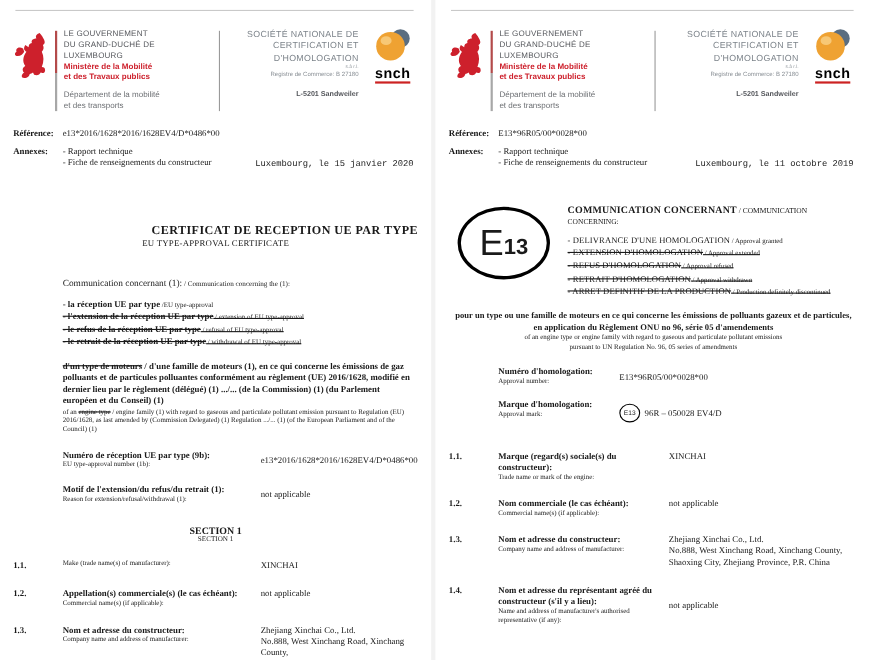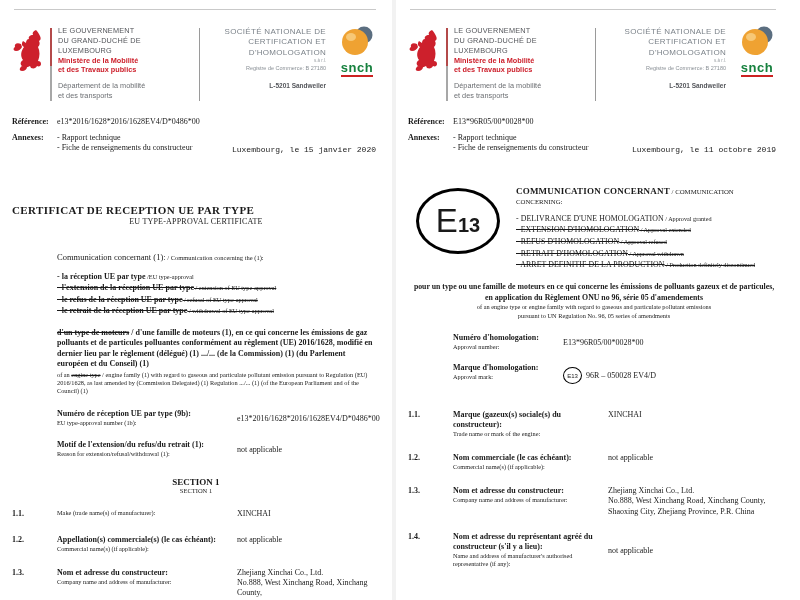--- a/index.html
+++ b/index.html
@@ -19,32 +19,32 @@
   .gov .gd{font-size:7.3px;color:#6b6e72;line-height:1.35;}
   .gov .gap{height:6px;}
   .snch-sep{width:1px;align-self:stretch;background:#9a9a9a;margin:2px 7px 0 3px;}
   .snch{flex:1;text-align:right;padding-top:1px;}
   .snch .n{font-size:8px;color:#7c838a;letter-spacing:.3px;line-height:1.3;}
   .snch .lf{font-size:4.5px;color:#9aa0a5;}
   .snch .rg{font-size:5.5px;color:#8a9096;margin-top:2px;}
   .snch .ad{font-size:6.5px;color:#54565b;font-weight:bold;margin-top:11px;}
   .logo{flex:0 0 auto;width:46px;margin-left:8px;text-align:center;}
   .logo .ball{display:block;margin:0 auto;}
-  .logo .txt{display:inline-block;font-family:"Liberation Sans",sans-serif;font-weight:bold;font-size:13px;color:#15803d;letter-spacing:.5px;border-bottom:2px solid #cc2222;line-height:1;margin-top:1px;padding-bottom:1px;}
+  .logo .txt{display:inline-block;font-family:"Liberation Sans",sans-serif;font-weight:bold;font-size:13px;color:#000000;letter-spacing:.5px;border-bottom:2px solid #cc2222;line-height:1;margin-top:1px;padding-bottom:1px;}
 
   
   .refrow{display:flex;margin-top:16px;font-size:8px;}
   .refrow .lab{font-weight:bold;width:45px;}
   .annexrow{display:flex;margin-top:7px;font-size:8px;align-items:flex-end;}
   .annexrow .lab{font-weight:bold;width:45px;align-self:flex-start;}
   .annexrow .lines{line-height:1.3;align-self:flex-start;}
   .annexrow .date{margin-left:auto;padding-right:4px;font-family:Liberation Mono, monospace;}
 
   
-  .title{text-align:left;margin-top:50px;font-weight:bold;font-size:11px;letter-spacing:.4px;}
+  .title{text-align:right;margin-top:50px;font-weight:bold;font-size:11px;letter-spacing:.4px;}
   .title-en{text-align:center;font-size:8px;letter-spacing:.2px;margin-top:1px;}
   .commhead{margin-top:26px;margin-left:45px;font-size:8.5px;}
   .commhead .fr{font-weight:normal;}
   .commhead .en{font-size:6.5px;color:#222;}
   .commlist{margin-top:9px;margin-left:45px;}
   .commlist .ci{font-size:8px;line-height:1.45;}
   .commlist .ci .fr{font-weight:bold;}
   .commlist .ci .en{font-size:6.3px;}
   .struck{text-decoration:line-through;}
   .para{margin-top:11px;margin-left:45px;margin-right:4px;}
@@ -326,21 +326,21 @@
       </div>
       <div class="markval">
         <span class="mcirc">E13</span>
         <span class="mtext">96R – 050028 EV4/D</span>
       </div>
     </div>
 
     <div class="itemR" style="margin-top:26px;">
       <div class="inum">1.1.</div>
       <div class="ilab">
-        <div class="fr">Marque (gazeux(s) sociale(s) du constructeur):</div>
+        <div class="fr">Marque (regard(s) sociale(s) du constructeur):</div>
         <div class="en">Trade name or mark of the engine:</div>
       </div>
       <div class="ival">
         <div>XINCHAI</div>
       </div>
     </div>
 
     <div class="itemR">
       <div class="inum">1.2.</div>
       <div class="ilab">

